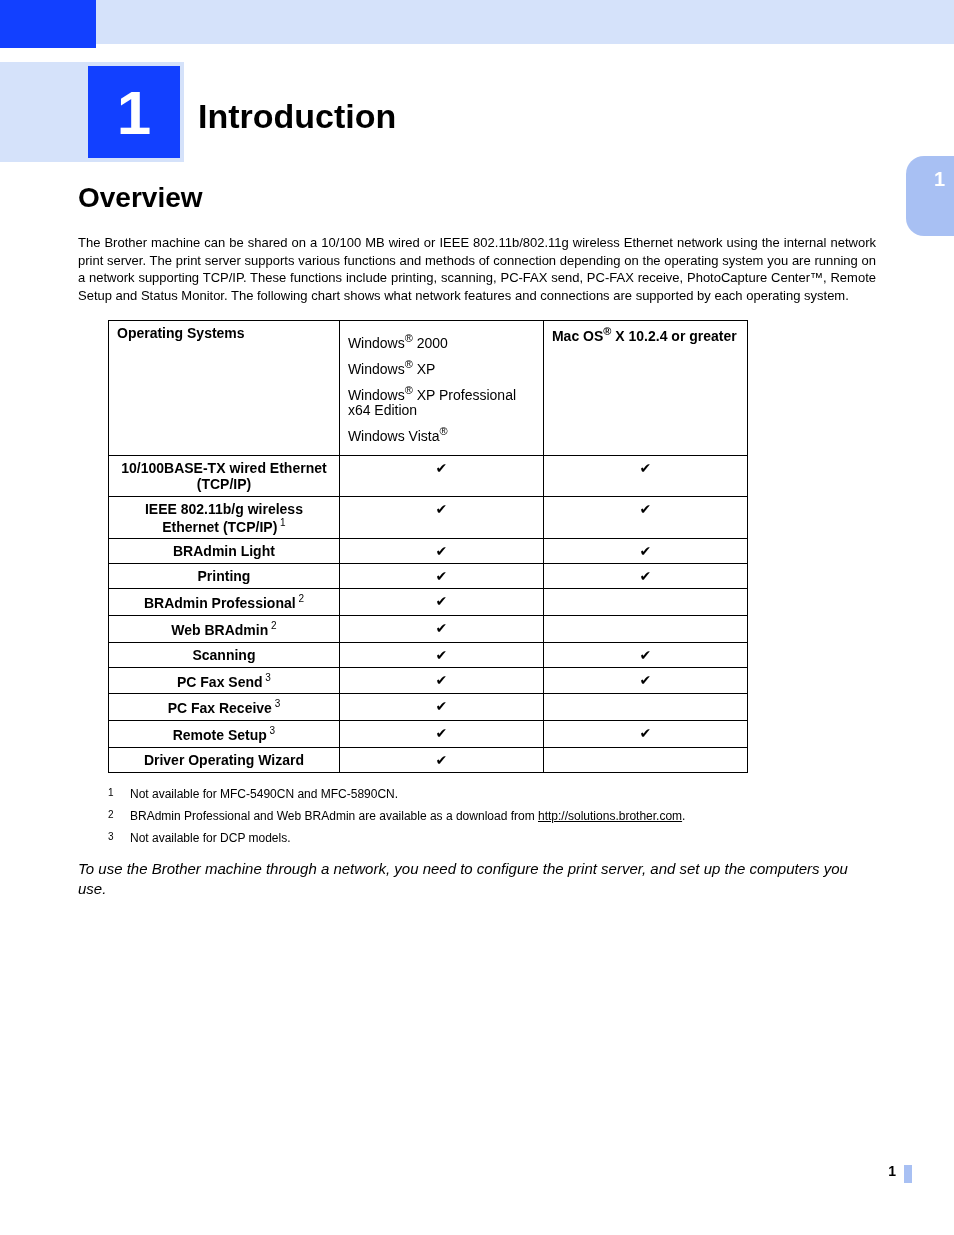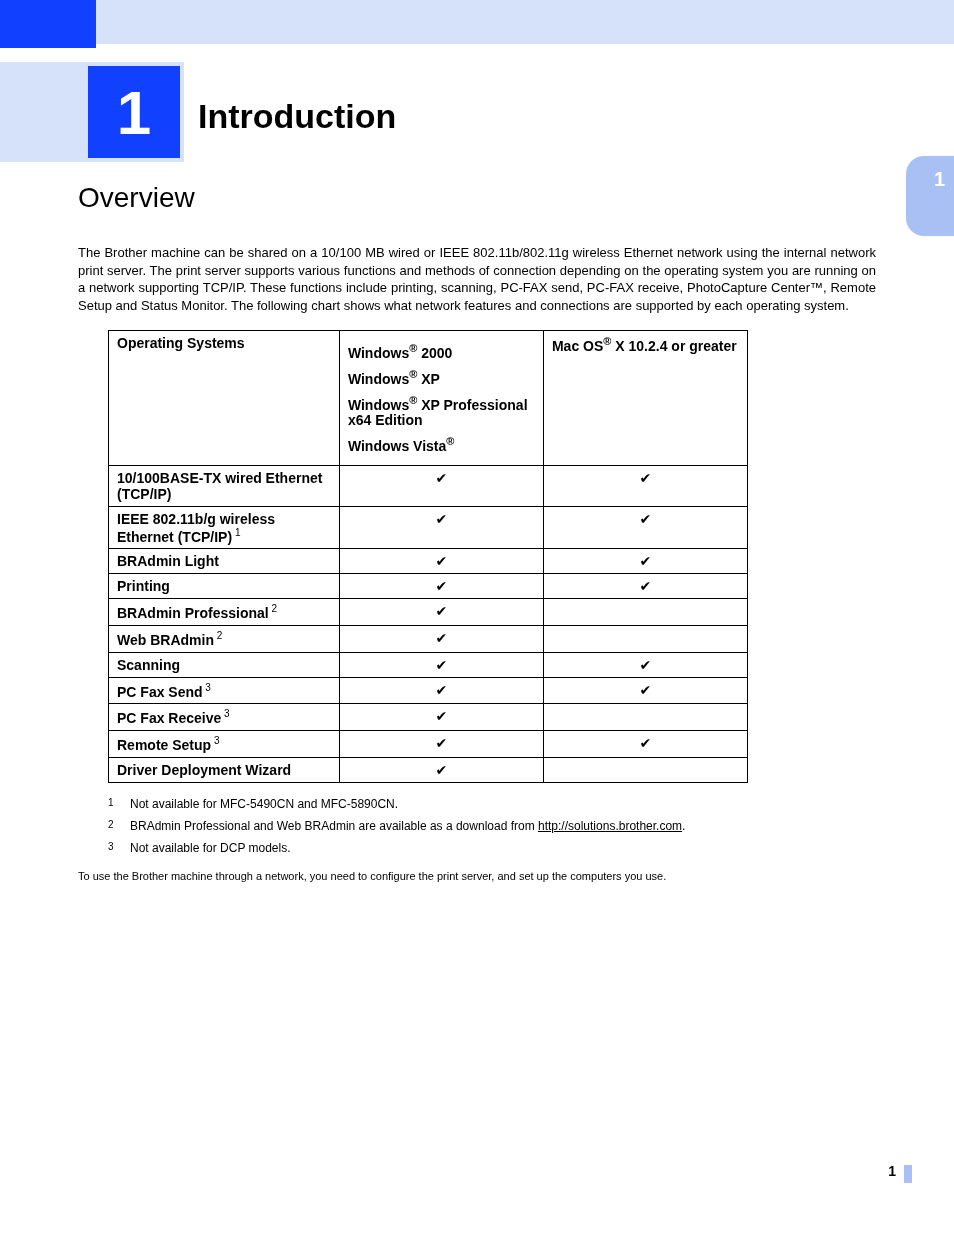--- a/index.html
+++ b/index.html
@@ -70,51 +70,52 @@
     padding-top: 12px;
   }
   .content {
     position: absolute;
     top: 182px;
     left: 78px;
     width: 798px;
   }
   .section-heading {
     font-size: 28px;
-    font-weight: normal;
-    margin-bottom: 30px;
+    font-weight: bold;
+    margin-bottom: 20px;
   }
   .body-text {
     font-size: 13px;
     line-height: 1.35;
     margin-bottom: 16px;
     text-align: justify;
   }
   table.feature-table {
     border-collapse: collapse;
     width: 640px;
     margin-left: 30px;
     margin-bottom: 14px;
     border-radius: 27px;
   }
   table.feature-table td, table.feature-table th {
     border: 1px solid #000;
     padding: 4px 8px;
     font-size: 14px;
     vertical-align: top;
+    text-align: center;
   }
   table.feature-table th {
     text-align: left;
     font-weight: bold;
   }
   .col-os { width: 215px; }
   .col-win { width: 190px; }
   .col-mac { width: 190px; }
   .header-row td, .header-row th { padding: 6px 8px; }
-  .os-list-item { font-weight: bold; font-size: 14px; margin: 7px 0; }
+  .os-list-item { font-weight: normal; font-size: 14px; margin: 7px 0; }
   .feature-label { font-weight: bold; font-size: 14px; }
   .check-cell { text-align: center; font-size: 16px; }
   sup { font-size: 10px; vertical-align: super; }
   .reg { font-size: 11px; vertical-align: super; }
   .footnotes {
     margin-left: 30px;
     font-size: 12px;
     margin-bottom: 14px;
   }
   .footnote-row {
@@ -124,22 +125,23 @@
   .footnote-num {
     font-size: 10px;
     width: 22px;
     flex-shrink: 0;
   }
   .footnote-text {
     font-size: 12px;
   }
   .footnote-link { text-decoration: underline; }
   .closing-text {
-    font-size: 11px;
+    font-size: 15px;
     line-height: 1.35;
+    font-style: italic;
   }
   .page-num {
     position: absolute;
     bottom: 56px;
     right: 58px;
     font-size: 14px;
     font-weight: bold;
   }
   .page-mark {
     position: absolute;
@@ -225,21 +227,21 @@
           <td><span class="feature-label">PC Fax Receive</span><sup> 3</sup></td>
           <td class="check-cell">✔</td>
           <td class="check-cell"></td>
         </tr>
         <tr>
           <td><span class="feature-label">Remote Setup</span><sup> 3</sup></td>
           <td class="check-cell">✔</td>
           <td class="check-cell">✔</td>
         </tr>
         <tr>
-          <td><span class="feature-label">Driver Deployment Wizard</span></td>
+          <td><span class="feature-label">Driver Operating Wizard</span></td>
           <td class="check-cell">✔</td>
           <td class="check-cell"></td>
         </tr>
       </tbody>
   </table>
 
   <div class="footnotes" id="footnotes">
       <div class="footnote-row">
         <div class="footnote-num">1</div>
         <div class="footnote-text"><span>Not available for MFC-5490CN and MFC-5890CN.</span></div>

